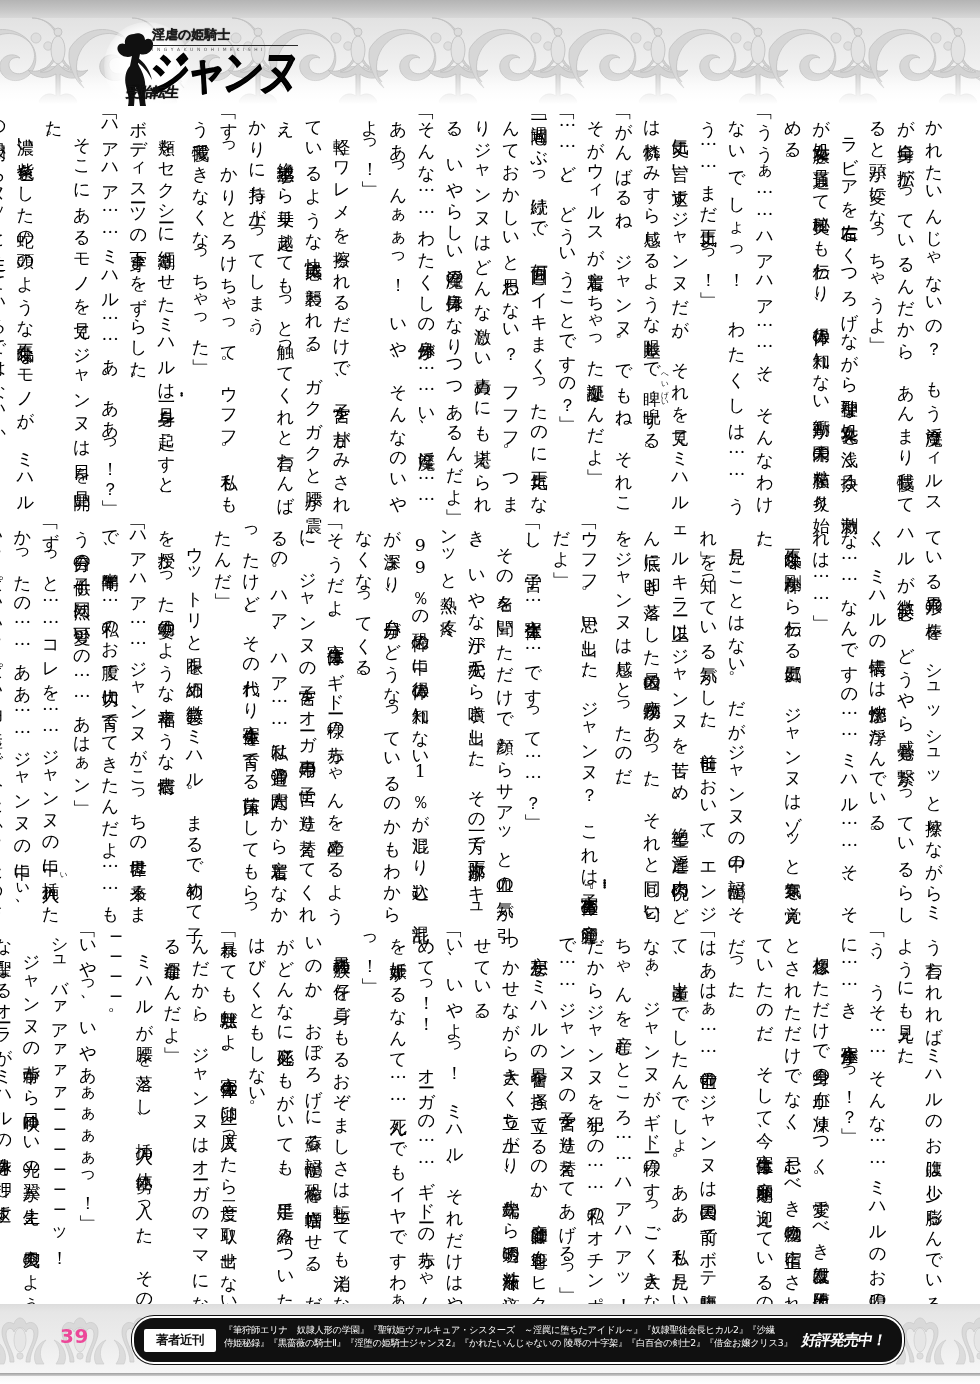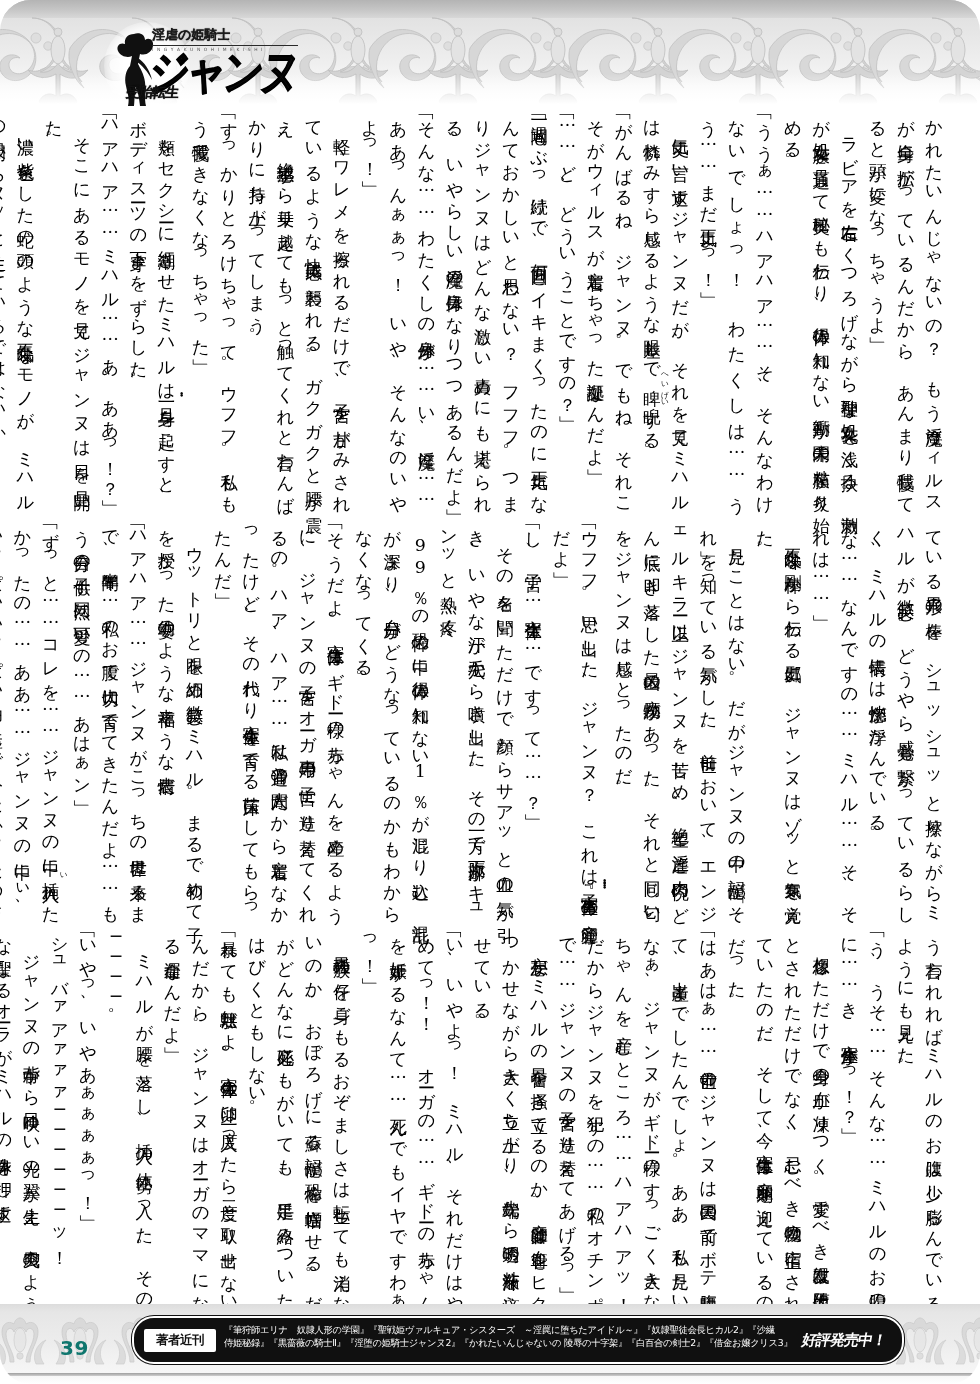--- a/index.html
+++ b/index.html
@@ -3,21 +3,21 @@
 <meta charset="utf-8">
 <style>
   html,body{margin:0;padding:0;}
   body{
     width:980px;height:1384px;
     background:#ffffff;
     font-family:"DejaVu Serif","Liberation Serif",serif;
     overflow:hidden;
     position:relative;
   }
-  .page{position:relative;width:980px;height:1384px;background:#fff;overflow:hidden;border-radius:31px;}
+  .page{position:relative;width:980px;height:1384px;background:#fff;overflow:hidden;}
 
   
   .ornament{
     position:absolute;left:0;width:980px;
     pointer-events:none;
   }
   .ornament.top{top:0;height:104px;
     background:linear-gradient(to bottom,#b9b9b9 0px,#c9c9c9 14px,#e2e2e2 18px,#eeeeee 60px,#fafafa 92px,#ffffff 104px);
   }
   .ornament.top .band{
@@ -104,23 +104,23 @@
     text-emphasis-position:over right;
     -webkit-text-emphasis-position:over right;
   }
   .dash{letter-spacing:0;}
 
   
   .footer{
     position:absolute;left:0;bottom:0;width:980px;height:80px;
   }
   .page-no{
-    position:absolute;left:60px;bottom:24px;
-    font-family:"DejaVu Sans","Liberation Sans",sans-serif;
-    font-size:20px;color:#0f766e;font-weight:bold;
+    position:absolute;left:60px;bottom:36px;
+    font-family:"DejaVu Sans","Liberation Sans",sans-serif;
+    font-size:20px;color:#ec4899;font-weight:bold;
     letter-spacing:0.5px;
   }
   .ad-pill{
     position:absolute;left:132px;bottom:20px;
     width:768px;height:44px;
     background:#101010;
     border-radius:22px;
     border:2px solid #ffffff;
     box-shadow:0 0 0 1px #111;
     display:flex;align-items:center;

